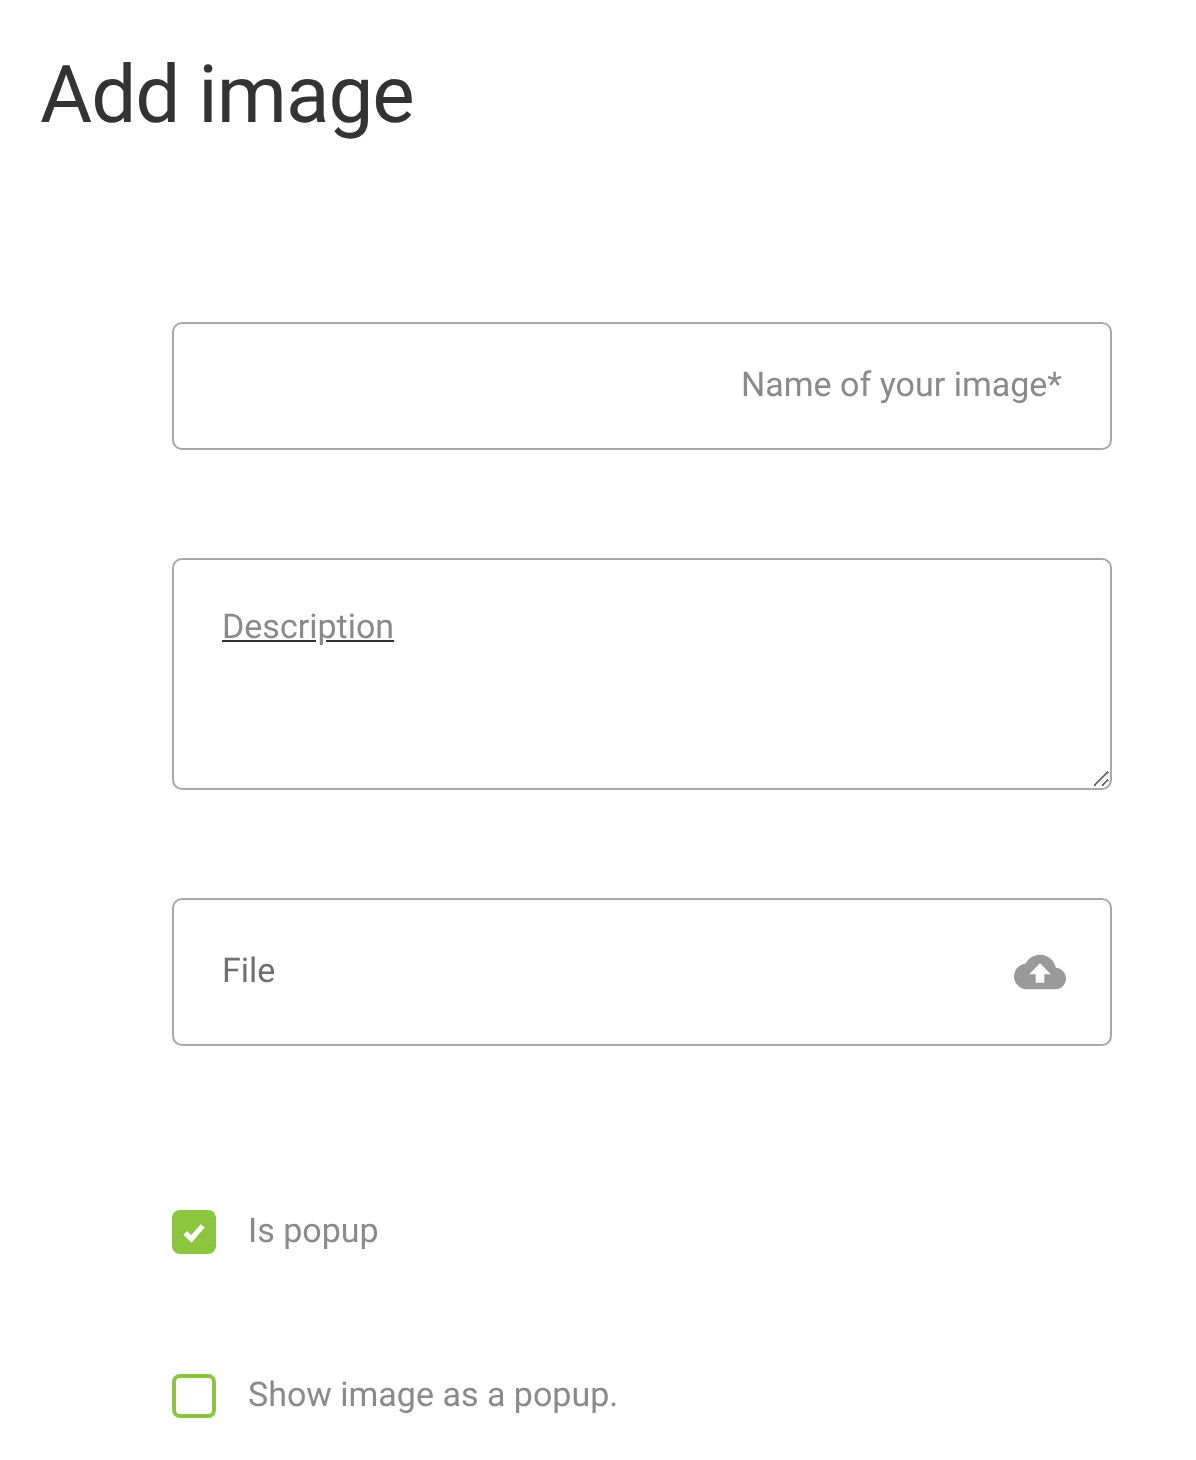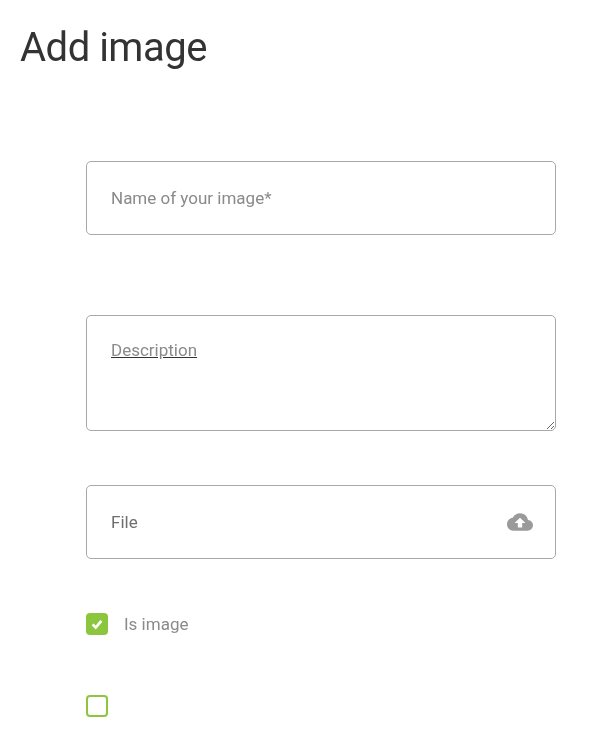--- a/index.html
+++ b/index.html
@@ -27,39 +27,40 @@
       border-radius: 5px;
       background: #ffffff;
       font-size: 17px;
       font-family: inherit;
       color: #333;
     }
     .field::placeholder {
       color: #8a8a8a;
     }
     .text-input {
-      height: 74px;
+      height: 64px;
       padding: 0 24px;
-      margin-bottom: 80px;
+      margin-bottom: 54px;
+      text-align: right;
     }
     .textarea-input {
       height: 116px;
       padding: 24px;
       resize: both;
       margin-bottom: 54px;
       display: block;
       text-decoration: underline;
     }
     .file-field {
       height: 74px;
       padding: 0 22px 0 24px;
       display: flex;
       align-items: center;
       justify-content: space-between;
-      margin-bottom: 54px;
+      margin-bottom: 82px;
       cursor: pointer;
     }
     .file-label {
       color: #6f6f6f;
       font-size: 17px;
     }
     .upload-icon {
       width: 26px;
       height: 20px;
       display: flex;
@@ -122,20 +123,21 @@
       </svg>
     </span>
   </div>
 
   <div class="checkbox-row">
     <span class="checkbox checked">
       <svg viewBox="0 0 16 16">
           <polyline points="3,8.5 6.5,12 13,4.5"></polyline>
         </svg>
     </span>
-    <span class="checkbox-label">Is image</span>
+    <span class="checkbox-label">Is popup</span>
   </div>
 
   <div class="checkbox-row">
     <span class="checkbox unchecked"></span>
+    <span class="checkbox-label">Show image as a popup.</span>
   </div>
 
 </div>
 
 </body></html>

